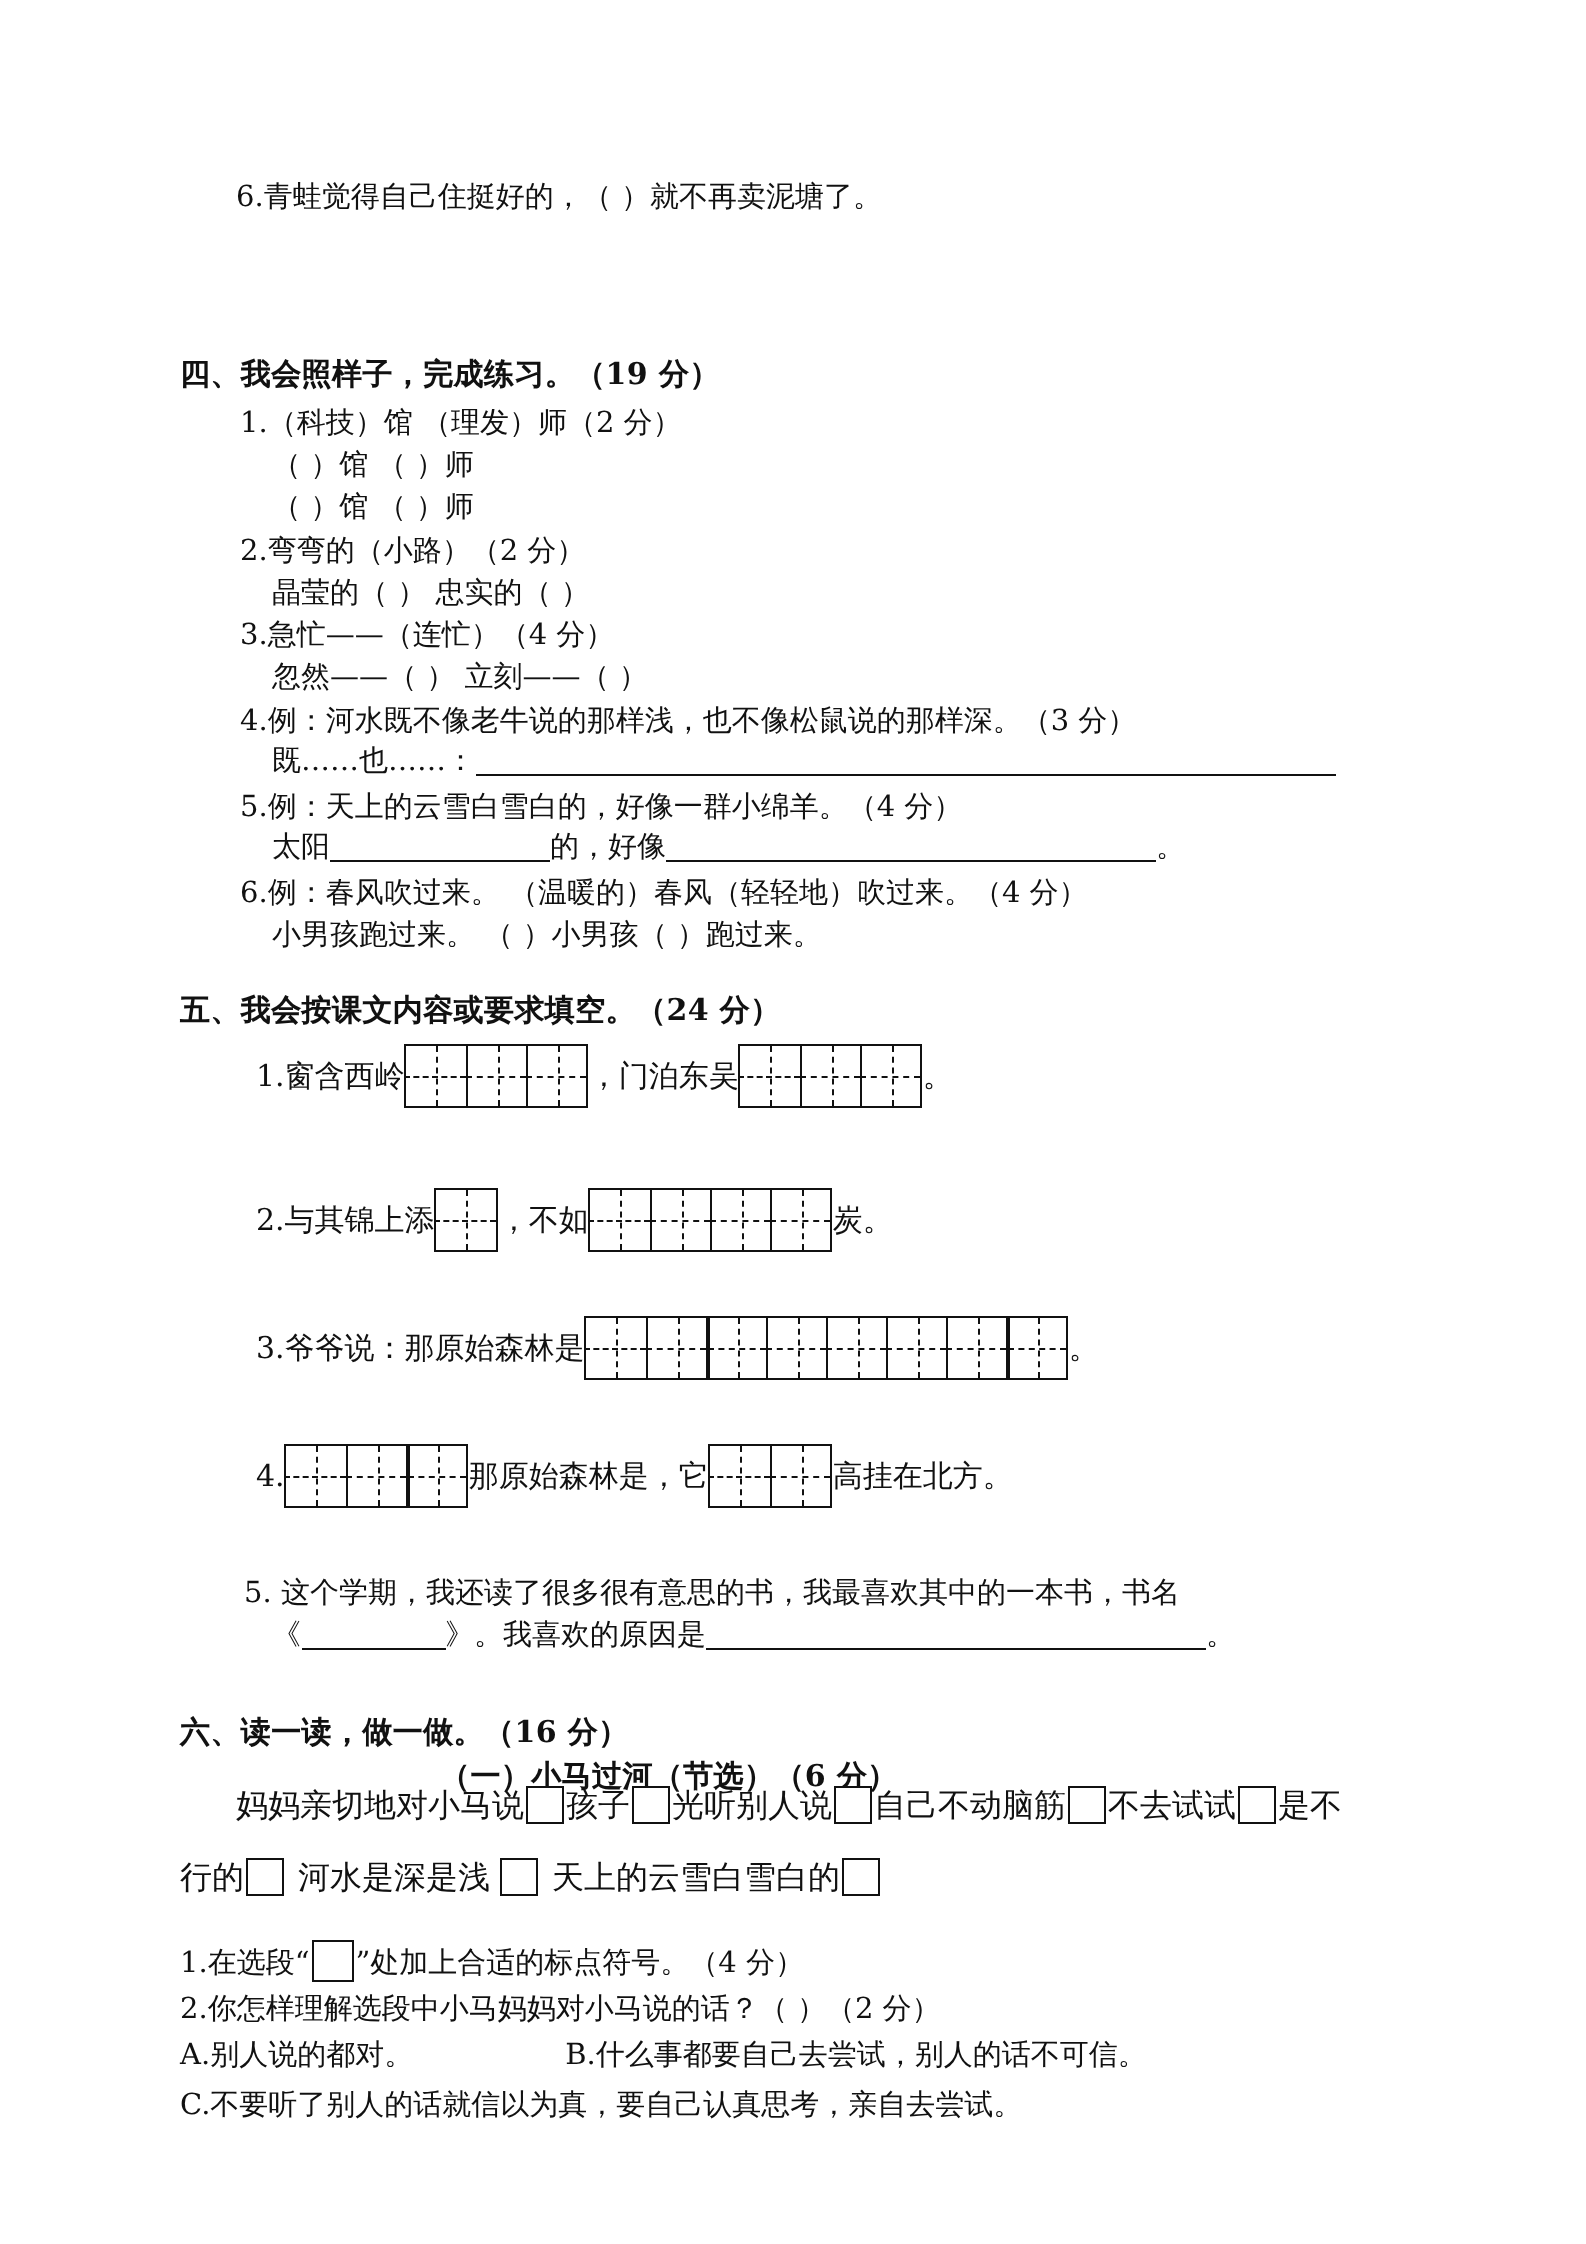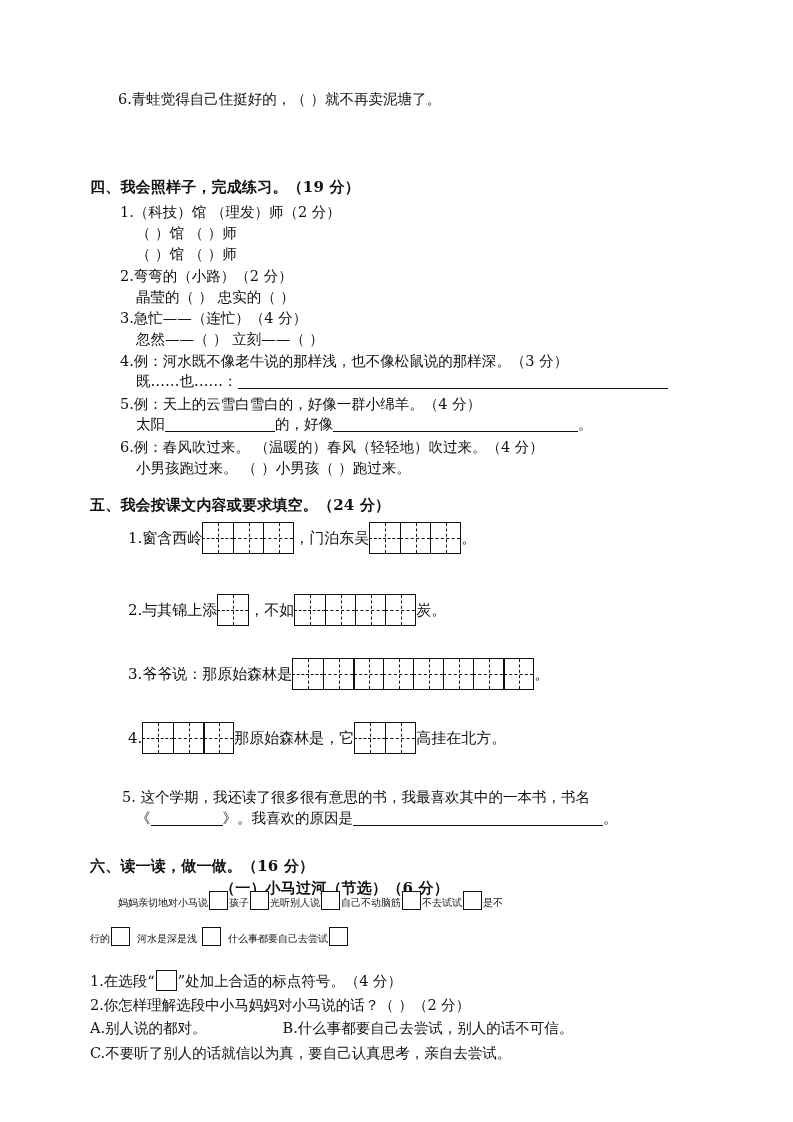--- a/index.html
+++ b/index.html
@@ -103,21 +103,21 @@
   }
 
   
   .abs { position: absolute; }
 
   .q-row { font-size: 14.5px; line-height: 20px; white-space: nowrap; }
   .grid-row { white-space: nowrap; font-size: 15px; }
   .grid-row .txt { vertical-align: middle; display: inline-block; }
 
   .passage {
-    font-size: 10px;
+    font-size: 16px;
     line-height: 38px;
     font-family: "DejaVu Serif", "Liberation Serif", serif;
   }
 </style>
 </head>
 <body>
 
 <div class="page">
 
   <div class="abs line" style="left:118px; top:88px;">6.青蛙觉得自己住挺好的，（          ）就不再卖泥塘了。</div>
@@ -180,21 +180,21 @@
 
   <div class="abs sect-head" style="left:90px; top:855px;">六、读一读，做一做。（16 分）</div>
 
   <div class="abs sect-head" style="left:220px; top:877px;">（一）小马过河（节选）（6 分）</div>
 
   <div class="abs passage" style="left:118px; top:888px; line-height:30px;">
     <span>妈妈亲切地对小马说</span><span class="pbox"></span><span>孩子</span><span class="pbox"></span><span>光听别人说</span><span class="pbox"></span><span>自己不动脑筋</span><span class="pbox"></span><span>不去试试</span><span class="pbox"></span><span>是不</span>
   </div>
 
   <div class="abs passage" style="left:90px; top:924px; line-height:30px;">
-    <span>行的</span><span class="pbox"></span><span style="display:inline-block;width:6px;"></span><span>河水是深是浅</span><span style="display:inline-block;width:4px;"></span><span class="pbox"></span><span style="display:inline-block;width:6px;"></span><span>什么事都要自己去尝试</span><span class="pbox"></span>
+    <span>行的</span><span class="pbox"></span><span style="display:inline-block;width:6px;"></span><span>河水是深是浅</span><span style="display:inline-block;width:4px;"></span><span class="pbox"></span><span style="display:inline-block;width:6px;"></span><span>天上的云雪白雪白的</span><span class="pbox"></span>
   </div>
 
   <div class="abs q-row" style="left:90px; top:970px;">
     <span>1.在选段“</span><span class="pbox lg"></span><span>”处加上合适的标点符号。（4 分）</span>
   </div>
 
   <div class="abs line" style="left:90px; top:994px;">2.你怎样理解选段中小马妈妈对小马说的话？（          ）（2 分）</div>
 
   <div class="abs q-row" style="left:90px; top:1018px;">
     <span>A.别人说的都对。</span><span style="display:inline-block;width:76px;"></span><span>B.什么事都要自己去尝试，别人的话不可信。</span>

